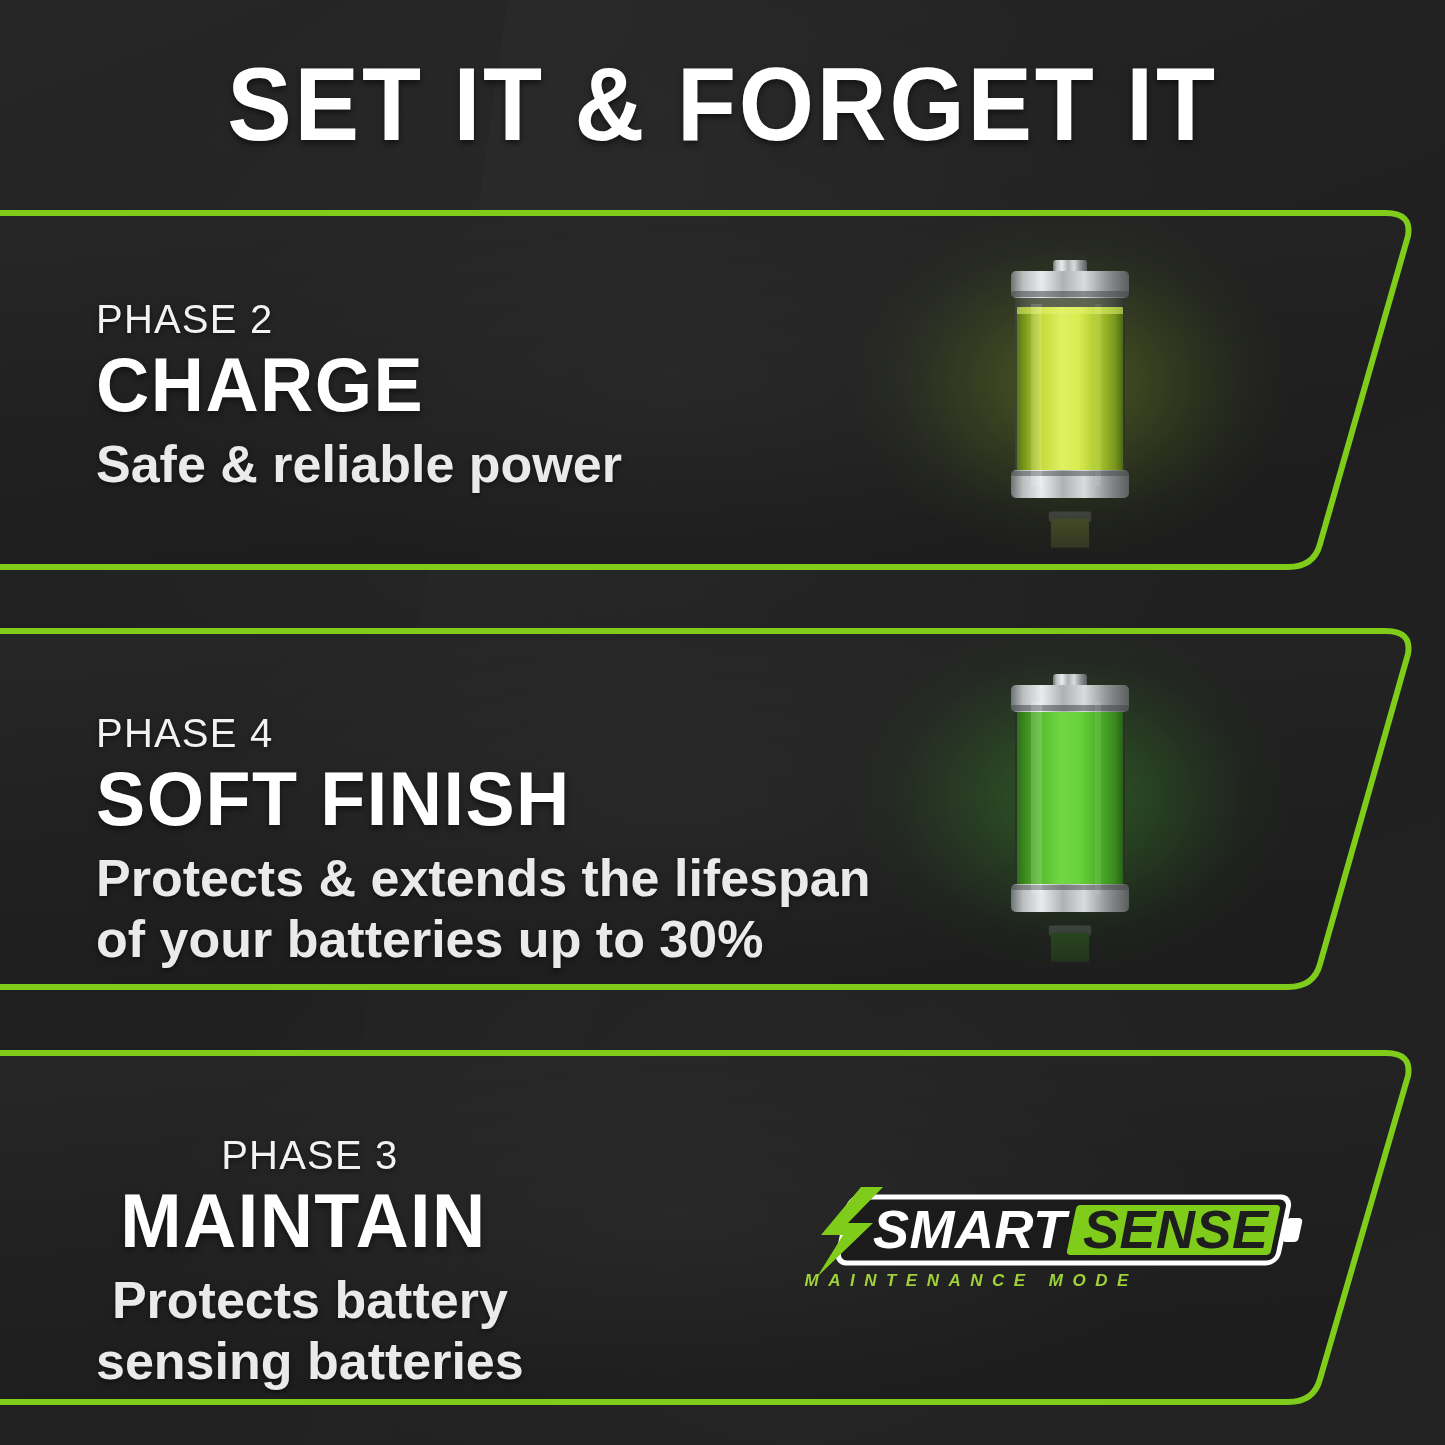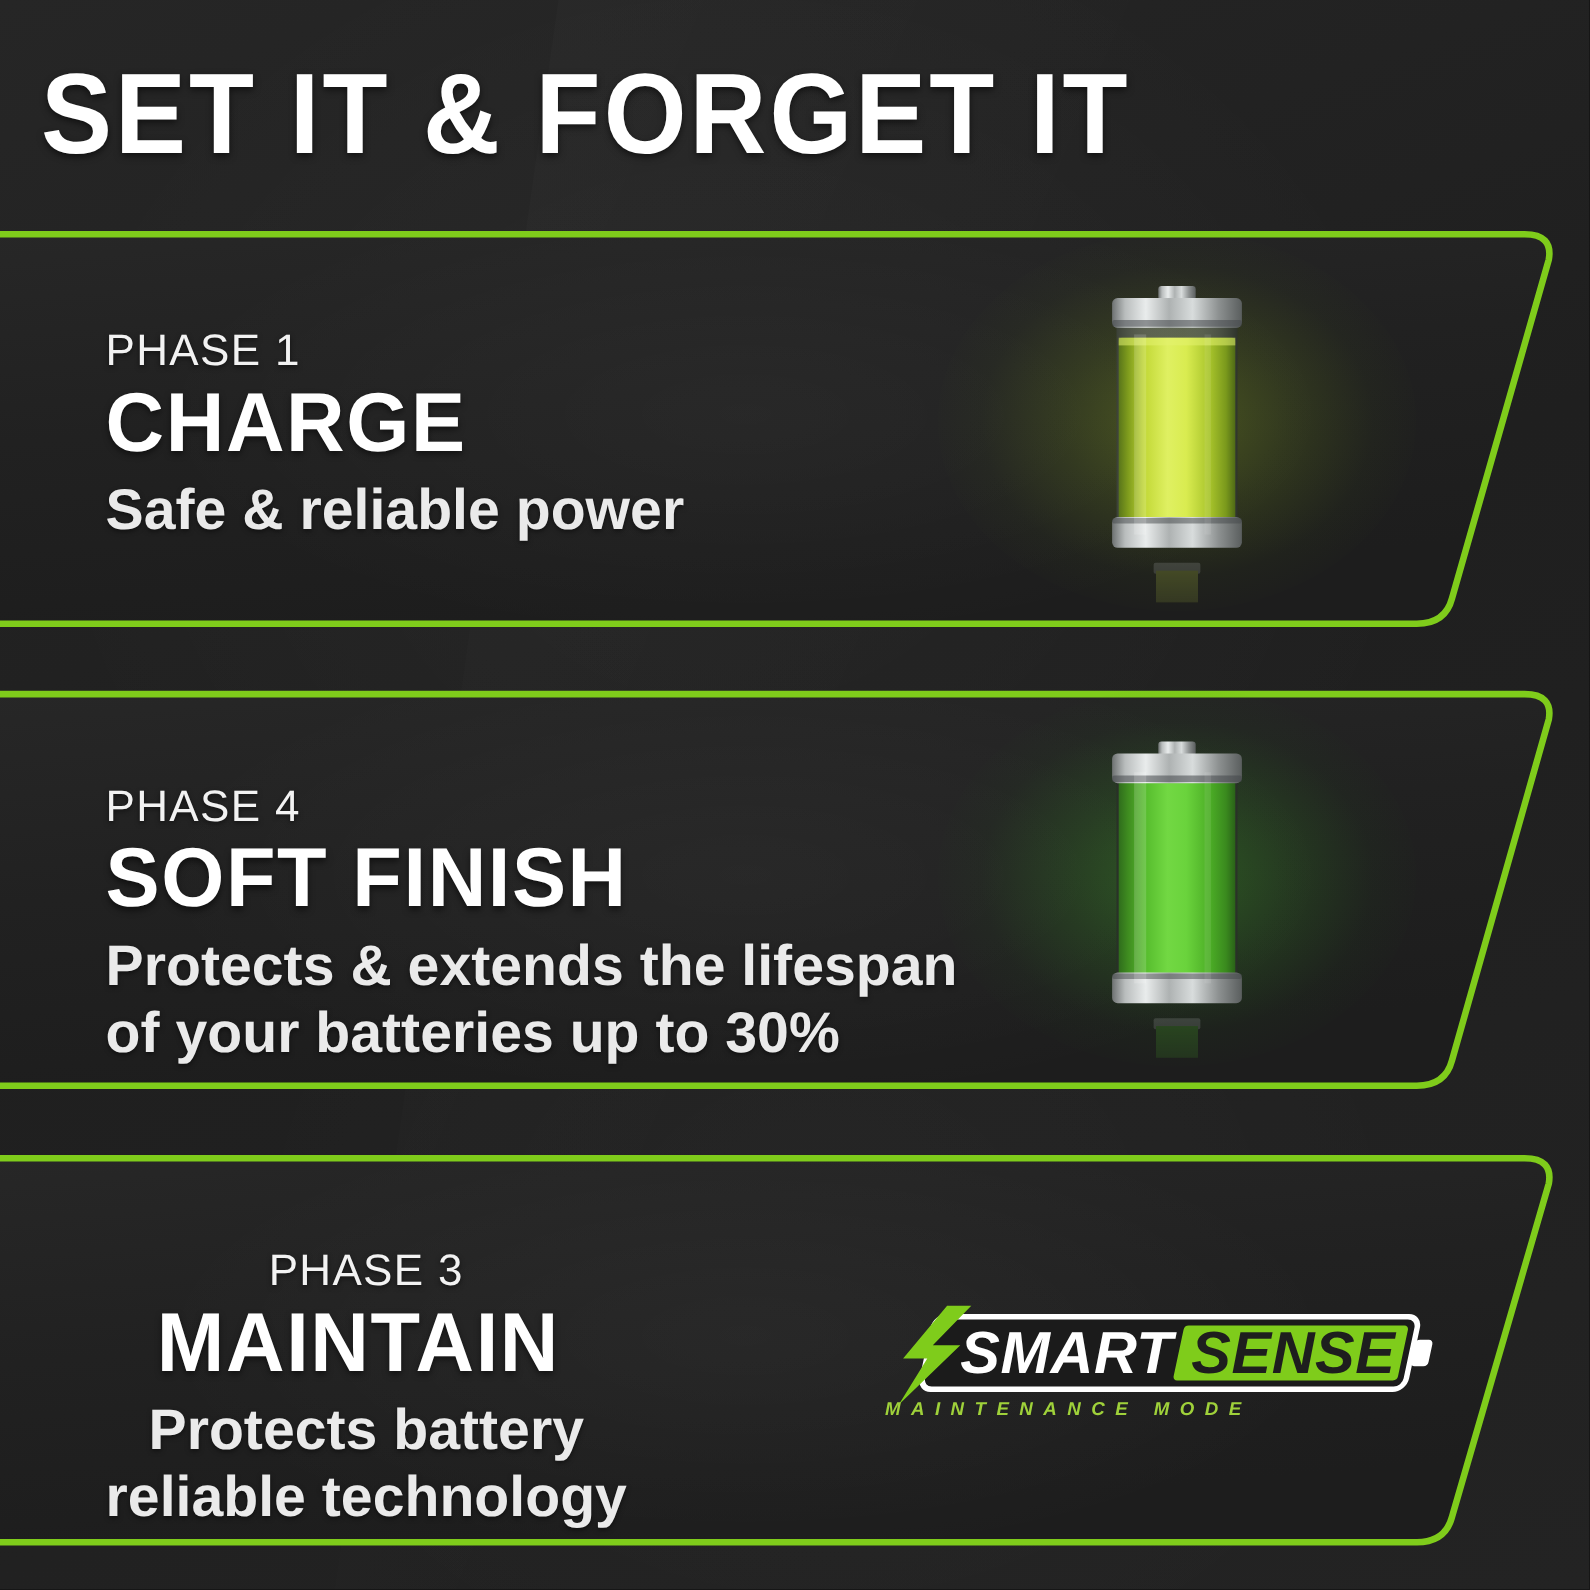--- a/index.html
+++ b/index.html
@@ -36,20 +36,21 @@
     transform: rotate(8deg);
     pointer-events: none;
   }
 
   
   .title-wrap {
     position: absolute;
     top: 52px;
     left: 0;
     width: 100%;
+    text-align: center;
   }
   .main-title {
     display: inline-block;
     color: #ffffff;
     font-family: "Liberation Sans Narrow", "Liberation Sans", sans-serif;
     font-size: 104px;
     font-weight: bold;
     letter-spacing: 3px;
     line-height: 1;
     transform: scaleX(0.93);
@@ -184,21 +185,21 @@
           <stop offset="50%" stop-color="#212121"></stop>
           <stop offset="100%" stop-color="#1d1d1d"></stop>
         </linearGradient>
       </defs>
       <path d="M -40 3 L 1446 3 Q 1472 3 1468 26 L 1380 334 Q 1374 357 1348 357 L -40 357 Z" fill="url(#p1fill)" stroke="#7FCC1B" stroke-width="6" stroke-linejoin="round"></path>
     </svg>
     <div class="panel-inner-glow"></div>
   </div>
 
   <div class="phase-text" style="left:96px; top:298px;">
-    <div class="phase-label">PHASE 1</div>
+    <div class="phase-label">PHASE 2</div>
     <div class="phase-title">CHARGE</div>
     <div class="phase-desc">
       <span class="line">Safe &amp; reliable power</span>
     </div>
   </div>
 
   <div class="battery" style="left:995px; top:258px; width:150px; height:250px;">
     <div class="glow" style="background: radial-gradient(ellipse at center, rgba(159,194,30,0.34) 0%, rgba(140,180,25,0.16) 34%, rgba(90,130,20,0.05) 58%, rgba(0,0,0,0) 74%);"></div>
     <svg class="batt-body" viewBox="0 0 150 250">
       <defs>
@@ -331,21 +332,21 @@
       <path d="M -40 3 L 1446 3 Q 1472 3 1468 26 L 1380 329 Q 1374 352 1348 352 L -40 352 Z" fill="url(#p3fill)" stroke="#7FCC1B" stroke-width="6" stroke-linejoin="round"></path>
     </svg>
     <div class="panel-inner-glow"></div>
   </div>
 
   <div class="phase-text" style="left:96px; top:1134px;text-align:center;">
     <div class="phase-label">PHASE 3</div>
     <div class="phase-title">MAINTAIN</div>
     <div class="phase-desc">
       <span class="line">Protects battery</span>
-      <span class="line">reliable technology</span>
+      <span class="line">sensing batteries</span>
     </div>
   </div>
 
   <div class="smartsense" style="left:795px; top:1185px; width:545px; height:120px;">
     <svg viewBox="0 0 545 92" width="545" height="92" style="position:absolute;left:0;top:0;">
 
       <g transform="skewX(-12) translate(18,0)">
         <rect x="40" y="12" width="440" height="66" rx="10" fill="#1b1b1b" stroke="#ffffff" stroke-width="5"></rect>
 
         <rect x="268" y="20" width="204" height="50" rx="4" fill="#7FCC1B"></rect>

